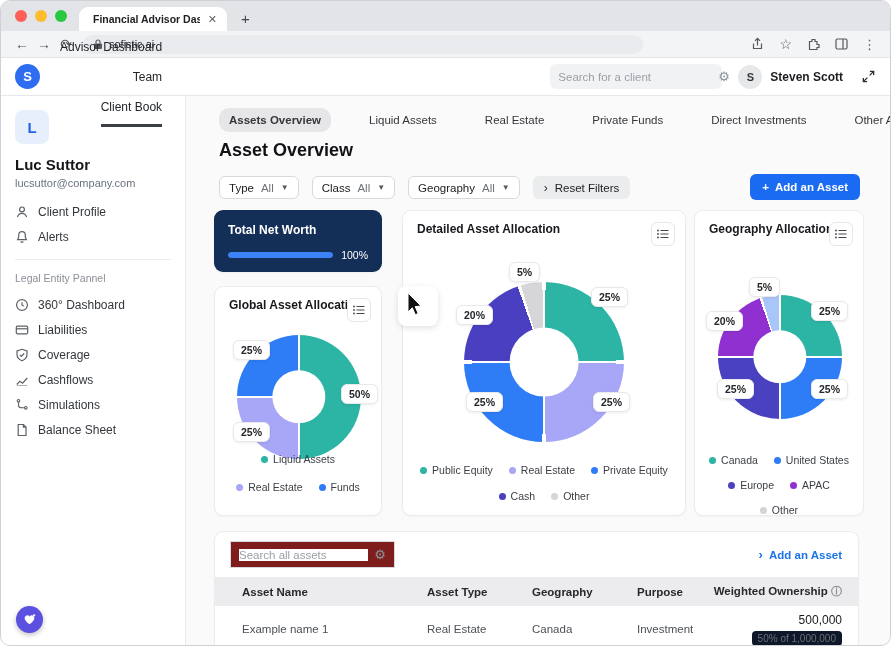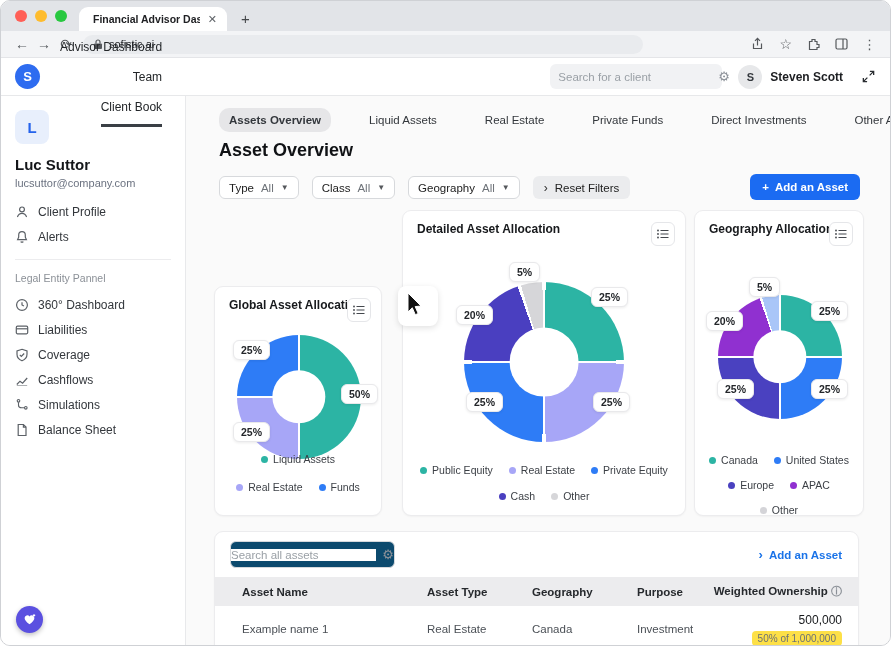--- a/index.html
+++ b/index.html
@@ -87,32 +87,32 @@
   .card-global { left:28px; top:190px; width:168px; height:230px; }
   .card-detailed { left:216px; top:114px; width:284px; height:306px; }
   .card-geo { left:508px; top:114px; width:170px; height:306px; }
 
   .cursor-wrap { position:absolute; left:212px; top:190px; width:40px; height:40px; background:#fff; border-radius:8px; box-shadow:0 2px 6px rgba(0,0,0,.12); z-index:6; }
   .cursor-wrap svg { position:absolute; left:9px; top:7px; }
 
   
   .table-card { left:28px; top:435px; width:645px; height:230px; overflow:hidden; }
   .tbl-top { display:flex; align-items:center; justify-content:space-between; padding:9px 16px 9px 15px; }
-  .tbl-search { width:165px; height:27px; border:1px solid #d7d9dc; border-radius:6px; background:#0c4a6e; display:flex; align-items:center; padding:0 0; gap:6px; }
+  .tbl-search { width:165px; height:27px; border:1px solid #d7d9dc; border-radius:1px; background:#7f1d1d; display:flex; align-items:center; padding:0 8px; gap:6px; }
   .tbl-search input { border:0; outline:none; flex:1; font-size:11.5px; font-family:inherit; color:#333; min-width:0; }
   .tbl-search input::placeholder { color:#9aa0a6; }
   .tbl-add { display:flex; align-items:center; gap:6px; color:#1a73e8; font-size:11.5px; font-weight:600; cursor:pointer; }
   .tbl-add .chev { font-size:13px; }
   .thead { display:flex; align-items:center; background:#ececee; height:29px; padding:0 16px 0 27px; }
   .th { font-size:11.5px; font-weight:700; color:#26292d; }
   .tr { display:flex; align-items:center; height:46px; padding:0 16px 0 27px; background:#fff; }
   .td { font-size:11.5px; color:#4b5056; }
   .c-name{ width:185px; } .c-type{ width:105px; } .c-geo{ width:105px; } .c-purpose{ flex:1; } .c-own{ width:130px; text-align:right; }
   .own-val { font-size:12px; color:#17191c; }
-  .own-badge { display:inline-block; margin-top:4px; background:#fde047; border-radius:4px; padding:2px 6px; font-size:10px; color:#6b7075; }
+  .own-badge { display:inline-block; margin-top:4px; background:#0f172a; border-radius:4px; padding:2px 6px; font-size:10px; color:#6b7075; }
   .info-i { color:#8b9097; font-size:11px; }
 </style>
 </head>
 <body>
 
 <div class="window">
 
   <div class="chrome-tabs">
     <div class="traffic">
       <span class="light red"></span>
@@ -279,20 +279,29 @@
         <span class="chev">›</span>
         <span>Reset Filters</span>
       </div>
     </div>
 
     <button class="add-asset-btn">
       <span>+</span>
       <span>Add an Asset</span>
     </button>
 
+    <div class="card networth">
+      <div class="nw-title">Total Net Worth</div>
+      <div class="nw-row">
+        <div class="nw-track">
+          <div class="nw-fill" style="width: 100%;"></div>
+        </div>
+        <span class="nw-label">100%</span>
+      </div>
+    </div>
 
     <div class="card card-global">
       <div class="card-head">
         <span class="card-title">Global Asset Allocatio</span>
         <span class="list-btn">
           <svg width="12" height="10" viewBox="0 0 12 10">
               <circle cx="1" cy="1.5" r=".9" fill="#43474d"></circle>
               <circle cx="1" cy="5" r=".9" fill="#43474d"></circle>
               <circle cx="1" cy="8.5" r=".9" fill="#43474d"></circle>
               <path d="M3.5 1.5h8M3.5 5h8M3.5 8.5h8" stroke="#43474d" stroke-width="1.2"></path>

